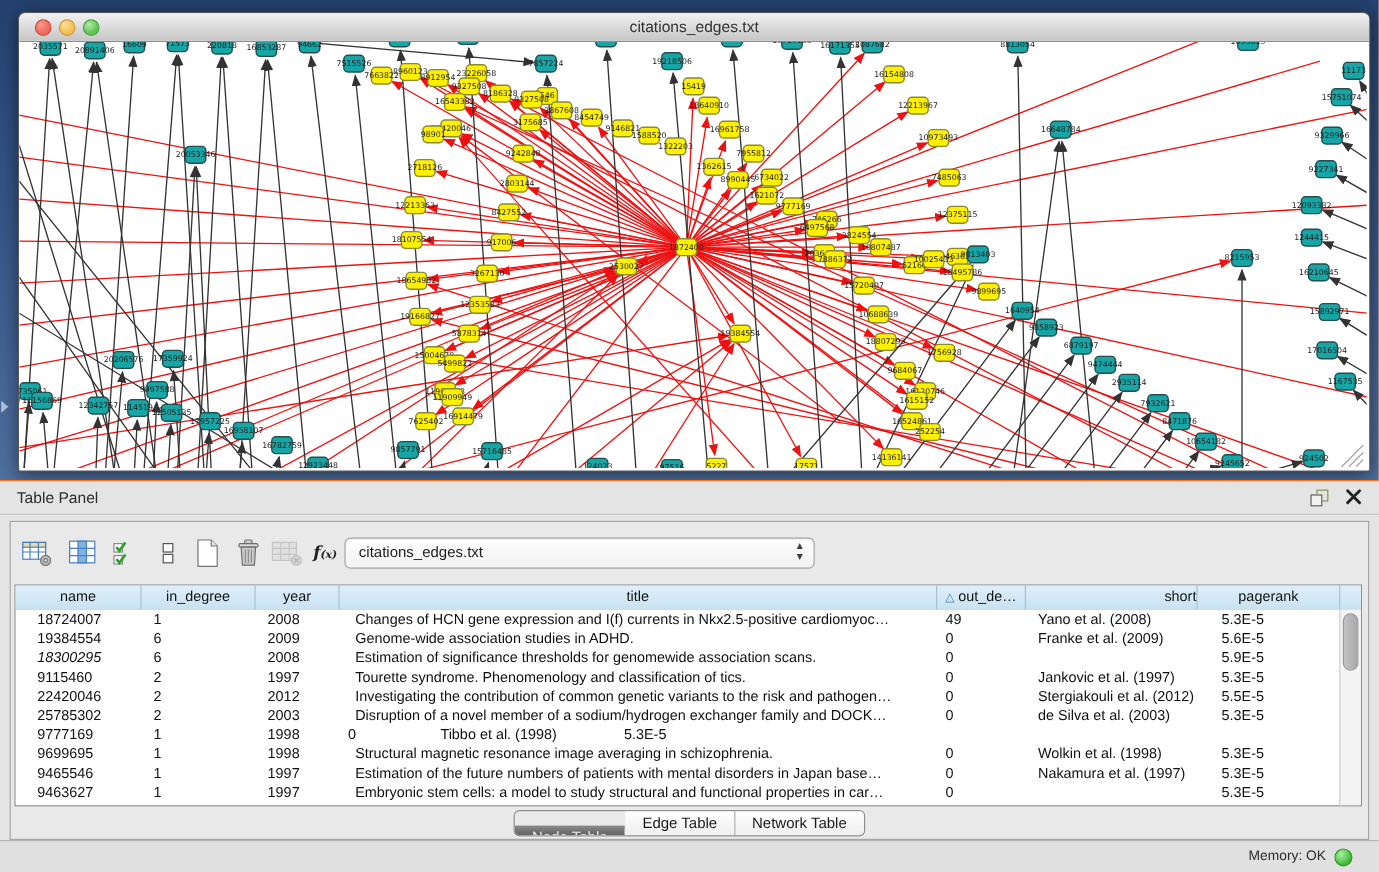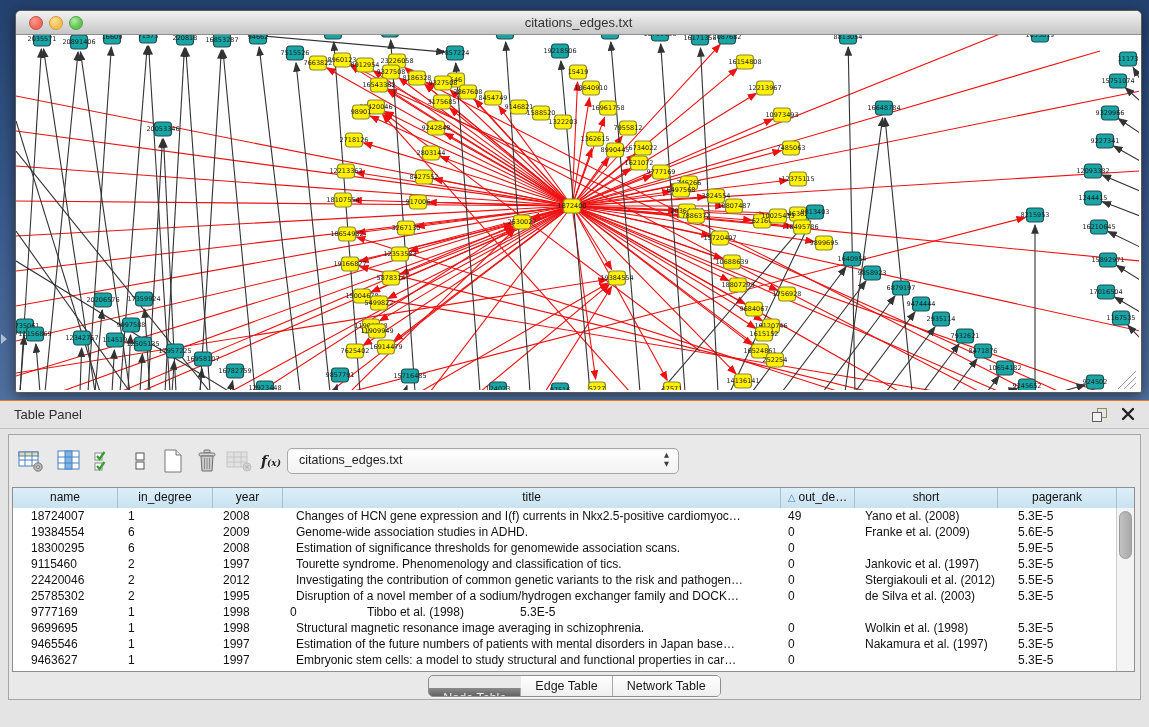--- a/index.html
+++ b/index.html
@@ -919,21 +919,21 @@
       </div>
     </div>
 
     <div class="tbl">
       <div class="thead" id="thead">
           <div class="th" style="width: 105px;">name</div>
           <div class="th" style="width: 95px;">in_degree</div>
           <div class="th" style="width: 70px;">year</div>
           <div class="th" style="width: 498px;">title</div>
           <div class="th" style="width: 74px;"><span class="sort-tri">△</span>out_de…</div>
-          <div class="th" style="width: 143px;">short</div>
+          <div class="th" style="width: 143px; text-align: right;">short</div>
           <div class="th" style="width: 119px;">pagerank</div>
         </div>
       <div class="tbody" id="tbody">
           <div class="tr">
             <div class="td c0" style="width: 105px;">18724007</div>
             <div class="td c1" style="width: 95px;">1</div>
             <div class="td c2" style="width: 70px;">2008</div>
             <div class="td c3" style="width: 498px;">Changes of HCN gene expression and I(f) currents in Nkx2.5-positive cardiomyoc…</div>
             <div class="td c4" style="width: 74px;">49</div>
             <div class="td c5" style="width: 143px;">Yano et al. (2008)</div>
@@ -942,21 +942,21 @@
           <div class="tr">
             <div class="td c0" style="width: 105px;">19384554</div>
             <div class="td c1" style="width: 95px;">6</div>
             <div class="td c2" style="width: 70px;">2009</div>
             <div class="td c3" style="width: 498px;">Genome-wide association studies in ADHD.</div>
             <div class="td c4" style="width: 74px;">0</div>
             <div class="td c5" style="width: 143px;">Franke et al. (2009)</div>
             <div class="td c6" style="width: 119px;">5.6E-5</div>
           </div>
           <div class="tr">
-            <div class="td c0" style="width: 105px;">18300295</div>
+            <div class="td c0" style="width: 105px; font-style: italic;">18300295</div>
             <div class="td c1" style="width: 95px;">6</div>
             <div class="td c2" style="width: 70px;">2008</div>
             <div class="td c3" style="width: 498px;">Estimation of significance thresholds for genomewide association scans.</div>
             <div class="td c4" style="width: 74px;">0</div>
             <div class="td c5" style="width: 143px; margin-top: 37px;">Dudbridge et al. (2008)</div>
             <div class="td c6" style="width: 119px;">5.9E-5</div>
           </div>
           <div class="tr">
             <div class="td c0" style="width: 105px;">9115460</div>
             <div class="td c1" style="width: 95px;">2</div>
@@ -971,21 +971,21 @@
             <div class="td c1" style="width: 95px;">2</div>
             <div class="td c2" style="width: 70px;">2012</div>
             <div class="td c3" style="width: 498px;">Investigating the contribution of common genetic variants to the risk and pathogen…</div>
             <div class="td c4" style="width: 74px;">0</div>
             <div class="td c5" style="width: 143px;">Stergiakouli et al. (2012)</div>
             <div class="td c6" style="width: 119px;">5.5E-5</div>
           </div>
           <div class="tr">
             <div class="td c0" style="width: 105px;">25785302</div>
             <div class="td c1" style="width: 95px;">2</div>
-            <div class="td c2" style="width: 70px;">1995</div>
+            <div class="td c2" style="width: 70px;">2003</div>
             <div class="td c3" style="width: 498px;">Disruption of a novel member of a sodium/hydrogen exchanger family and DOCK…</div>
             <div class="td c4" style="width: 74px;">0</div>
             <div class="td c5" style="width: 143px;">de Silva et al. (2003)</div>
             <div class="td c6" style="width: 119px;">5.3E-5</div>
           </div>
           <div class="tr">
             <div class="td c0" style="width: 105px;">9777169</div>
             <div class="td c1" style="width: 95px;">1</div>
             <div class="td c2" style="width: 70px;">1998</div>
             <div class="td c4" style="width: 74px;">0</div>
@@ -1027,13 +1027,17 @@
 
     <div class="tabs-row">
       <div class="seg" id="seg-tabs">
           <div class="seg-btn sel">Node Table</div>
           <div class="seg-btn">Edge Table</div>
           <div class="seg-btn">Network Table</div>
         </div>
     </div>
   </div>
 
+  <div class="status-bar">
+    <span class="mem-label">Memory: OK</span>
+    <span class="mem-dot"></span>
+  </div>
 </div>
 
 </body></html>

